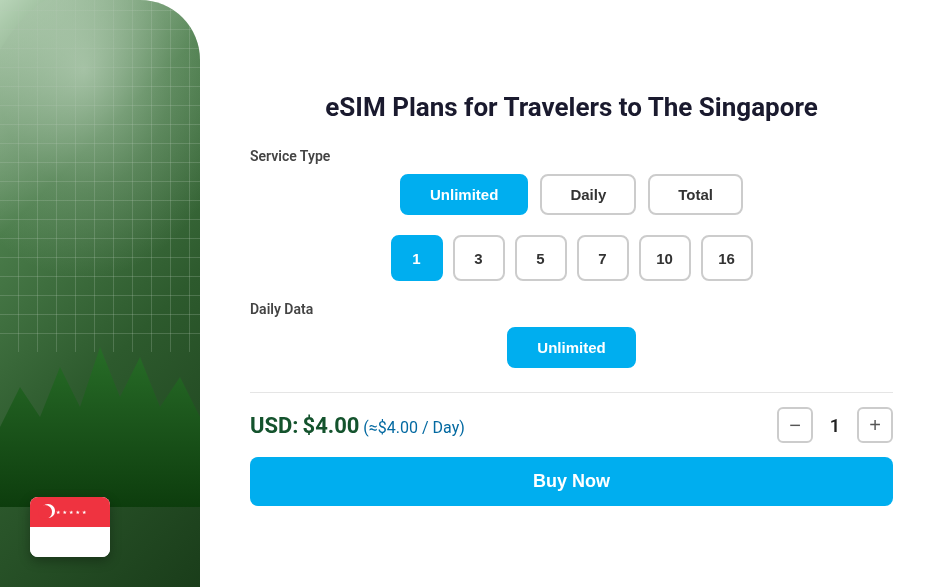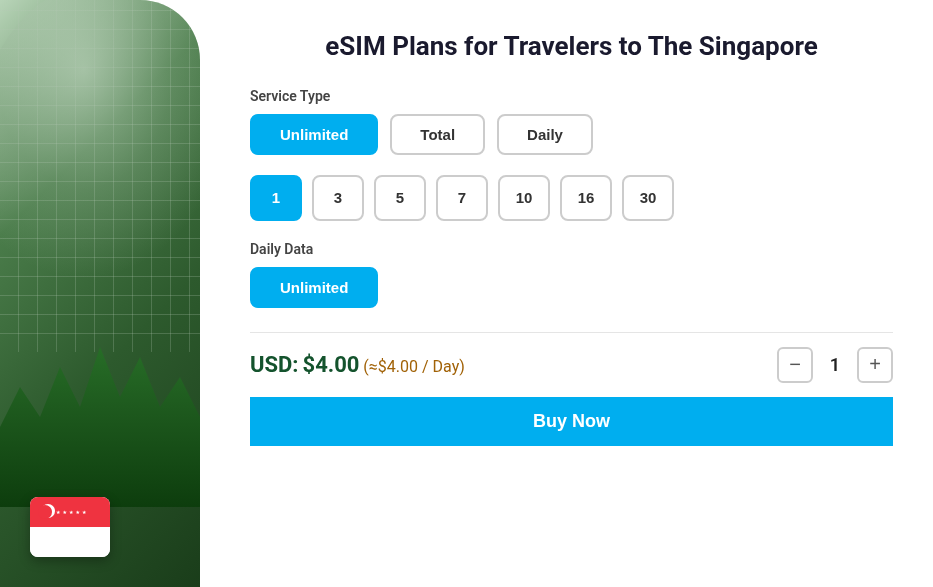--- a/index.html
+++ b/index.html
@@ -1,15 +1,15 @@
 <!DOCTYPE html>
 <html><head>
   <meta charset="utf-8">
   <style>
-    * { box-sizing: border-box; margin: 0; padding: 0; }
+    * { box-sizing: border-box; margin: 0; padding: 0; justify-content: center; }
     body {
       font-family: -apple-system, BlinkMacSystemFont, 'Segoe UI', Roboto, sans-serif;
       background: #fff;
       width: 933px;
       height: 587px;
       overflow: hidden;
       display: flex;
     }
 
     .left-panel {
@@ -231,21 +231,21 @@
 
     .price-main {
       font-size: 22px;
       font-weight: 700;
       color: #14532d;
     }
 
     .price-per-day {
       font-size: 16px;
       font-weight: 400;
-      color: #a16207;
+      color: #0369a1;
     }
 
     .qty-control {
       display: flex;
       align-items: center;
       gap: 12px;
     }
 
     .qty-btn {
       width: 36px;
@@ -267,21 +267,21 @@
       font-weight: 600;
       color: #222;
       min-width: 20px;
       text-align: center;
     }
 
     .buy-btn {
       background: #00AEEF;
       color: #fff;
       border: none;
-      border-radius: 0;
+      border-radius: 8px;
       font-size: 18px;
       font-weight: 600;
       padding: 14px;
       cursor: pointer;
       width: 100%;
       text-align: center;
     }
   </style>
 </head>
 <body>
@@ -308,34 +308,33 @@
 </div>
 
 <div class="right-panel">
 
   <h1 class="page-title">eSIM Plans for Travelers to The Singapore</h1>
 
   <div>
     <div class="section-label">Service Type</div>
     <div class="package-type-row">
       <button class="pkg-btn active">Unlimited</button>
+      <button class="pkg-btn">Daily</button>
       <button class="pkg-btn">Total</button>
-      <button class="pkg-btn">Daily</button>
     </div>
   </div>
 
   <div>
     <div class="service-days-row">
       <button class="day-btn active">1</button>
       <button class="day-btn">3</button>
       <button class="day-btn">5</button>
       <button class="day-btn">7</button>
       <button class="day-btn">10</button>
       <button class="day-btn">16</button>
-      <button class="day-btn">30</button>
     </div>
   </div>
 
   <div>
     <div class="section-label">Daily Data</div>
     <div class="daily-data-row">
       <button class="data-btn active">Unlimited</button>
     </div>
   </div>
 

